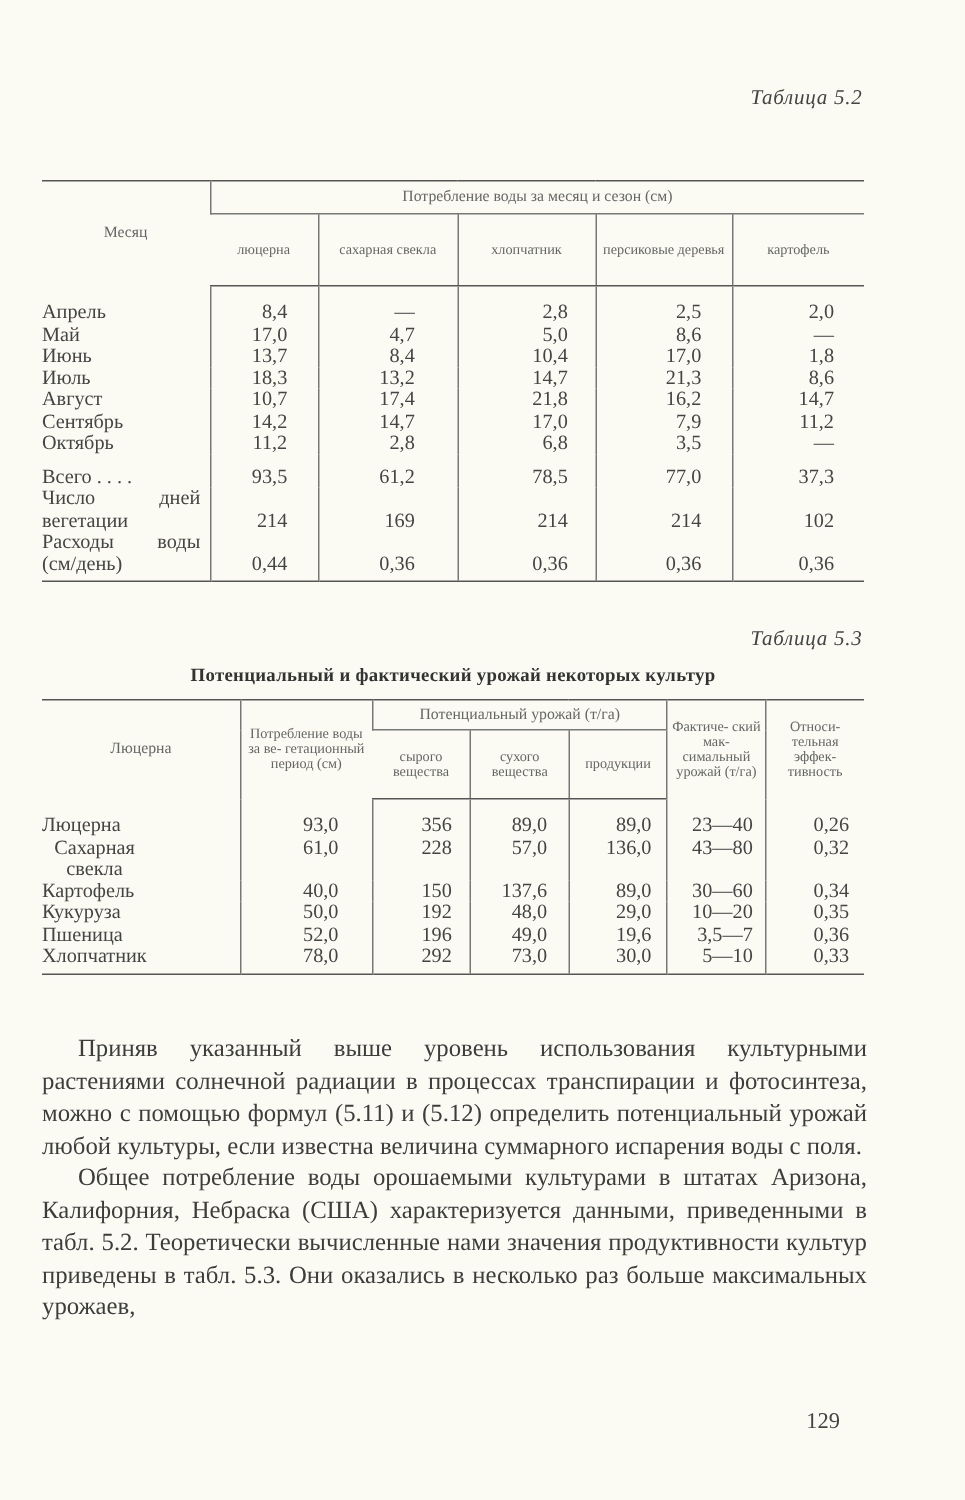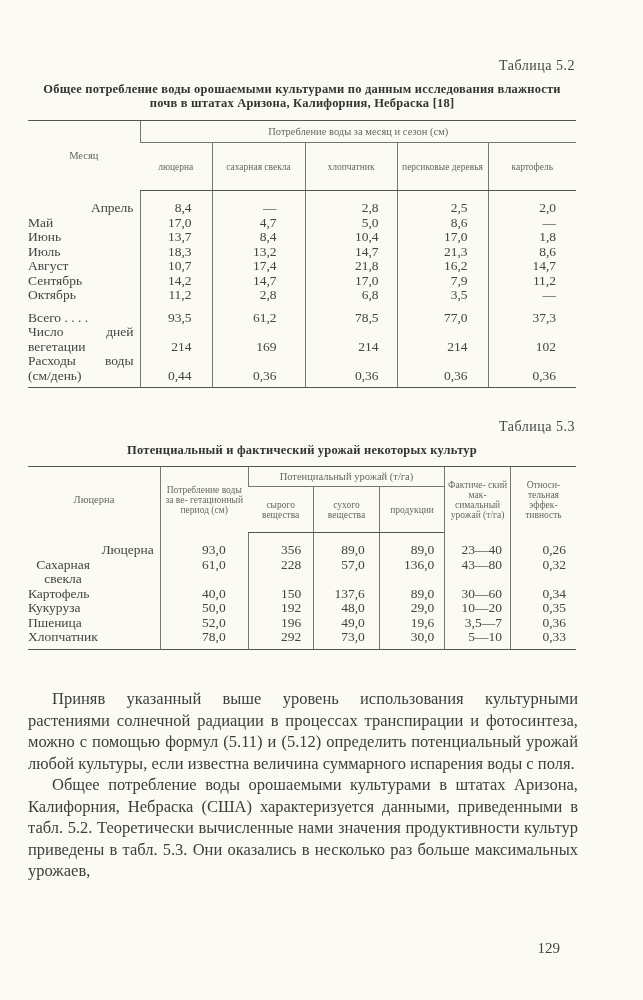--- a/index.html
+++ b/index.html
@@ -7,21 +7,21 @@
       width: 643px; height: 1000px;
       background: #fbfbf3;
       color: #3a3a3a;
       font-family: "Liberation Serif", "DejaVu Serif", serif;
       position: relative;
       overflow: hidden;
     }
     .page { position: absolute; left: 0; top: 0; width: 643px; height: 1000px; }
     .tcap {
       position: absolute; right: 68px;
-      font-size: 14px; color: #444; letter-spacing: 0.5px;
+      font-style: italic; font-size: 14px; color: #444; letter-spacing: 0.5px;
     }
     .ttitle {
       position: absolute; left: 28px; width: 548px;
       text-align: center; font-weight: bold; font-size: 12.5px; line-height: 14px;
       color: #333; letter-spacing: 0.2px;
     }
     table.t {
       position: absolute; left: 28px; width: 548px;
       border-collapse: collapse;
       color: #444;
@@ -37,39 +37,38 @@
     table.t th.sub-top { border-bottom: 1px solid #777; }
     table.t td {
       border-left: 1px solid #777; font-size: 13.5px; line-height: 14.5px;
       padding: 0 6px; text-align: right; white-space: nowrap; vertical-align: bottom;
     }
     table.t td.lab {
       border-left: none; text-align: left; padding-left: 0; white-space: normal;
     }
     table.t tbody tr:last-child td { border-bottom: 1.5px solid #555; padding-bottom: 4px; }
     table.t tbody tr.gap td { padding-top: 8px; }
-    table.t tbody tr.first td { padding-top: 10px; text-align: right; }
+    table.t tbody tr.first td { padding-top: 10px; }
     .lab-just { text-align: justify; text-align-last: justify; display: block; }
     .lab-c { display: block; }
     .body-text {
       position: absolute; left: 28px; width: 550px;
       font-size: 16.5px; line-height: 21.5px; color: #3d3d3d;
       text-align: justify;
     }
     .body-text p { margin: 0; text-indent: 0; }
     .body-text p.ind { text-indent: 24px; }
     .pnum { position: absolute; right: 83px; top: 940px; font-size: 15px; color: #444; }
   </style>
 </head>
 <body>
 
 <div class="page">
 
   <div class="tcap" style="top:58px;">Таблица 5.2</div>
-  <div class="ttitle" style="top:82px;">Общее потребление воды орошаемыми культурами по данным исследования влажности почв в штатах Аризона, Калифорния, Небраска [18]</div>
 
   <table class="t" style="top:120px;">
     <colgroup>
       <col style="width:112px">
         <col style="width:72px">
         <col style="width:93px">
         <col style="width:92px">
         <col style="width:91px">
         <col style="width:88px">
     </colgroup>

